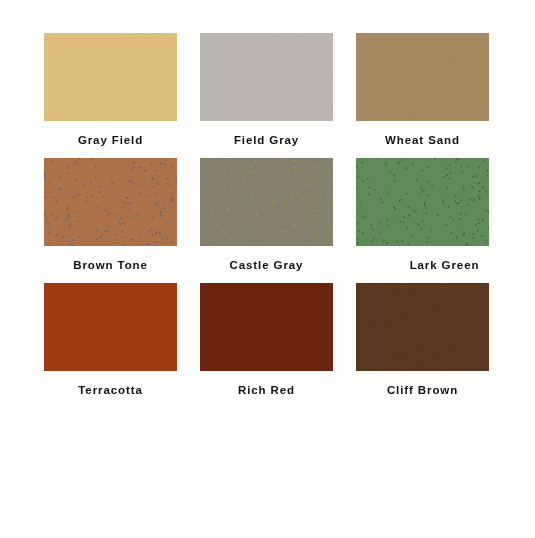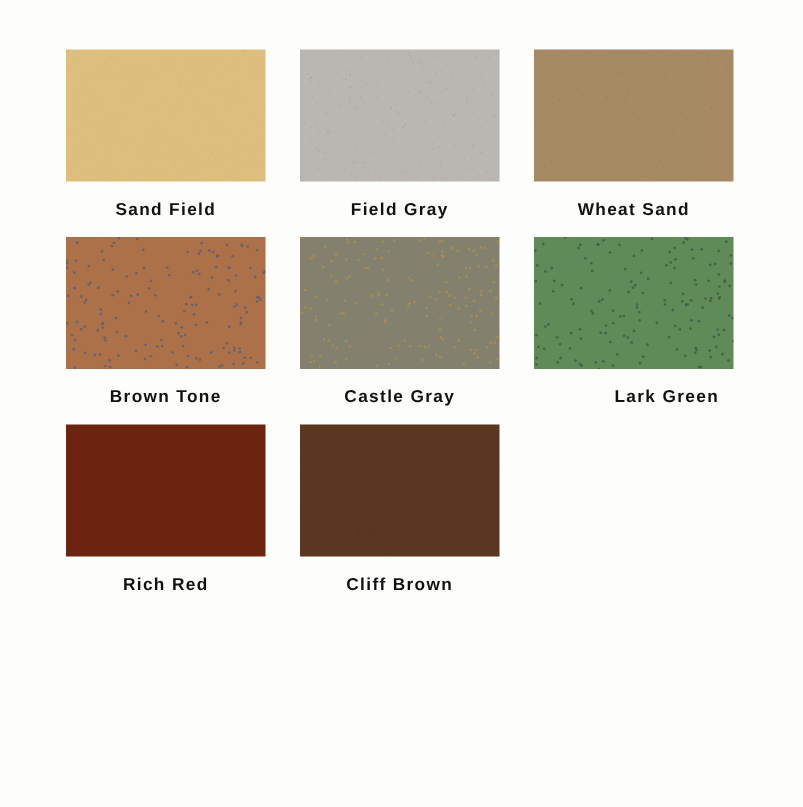--- a/index.html
+++ b/index.html
@@ -307,21 +307,21 @@
               <circle cx="56.8" cy="57.3" r="0.45"></circle>
               <circle cx="68.6" cy="63.7" r="0.45"></circle>
               <circle cx="63.5" cy="9.7" r="0.45"></circle>
               <circle cx="10.5" cy="25.3" r="0.45"></circle>
               <circle cx="105.3" cy="54.1" r="0.45"></circle>
               <circle cx="9.7" cy="82.4" r="0.45"></circle>
               <circle cx="116.9" cy="76.6" r="0.45"></circle>
             </g>
           </svg></div>
       </div>
-      <div class="swatch-label" style="color: rgb(17, 17, 17);">Sand Field</div>
+      <div class="swatch-label" style="color: rgb(17, 17, 17);">Gray Field</div>
     </div>
     <div class="swatch-cell">
       <div class="swatch-chip" style="background: rgb(186, 182, 177);">
         <div class="speckle"><svg xmlns="http://www.w3.org/2000/svg" width="133" height="88" viewBox="0 0 133 88">
             <g fill="#8e8a84" fill-opacity="0.35">
               <circle cx="8.3" cy="31.5" r="0.45"></circle>
               <circle cx="61.4" cy="1.1" r="0.45"></circle>
               <circle cx="121.0" cy="69.0" r="0.45"></circle>
               <circle cx="21.0" cy="66.4" r="0.45"></circle>
               <circle cx="23.8" cy="86.6" r="0.45"></circle>
@@ -1285,20 +1285,26 @@
               <circle cx="27.8" cy="82.4" r="0.9"></circle>
               <circle cx="52.8" cy="57.5" r="0.9"></circle>
               <circle cx="55.4" cy="78.2" r="0.9"></circle>
               <circle cx="60.8" cy="21.4" r="0.9"></circle>
             </g>
           </svg></div>
       </div>
       <div class="swatch-label" style="color: rgb(17, 17, 17); margin-left: 44px;">Lark Green</div>
     </div>
     <div class="swatch-cell">
+      <div class="swatch-chip" style="background: rgb(156, 60, 16);">
+        <div class="speckle"></div>
+      </div>
+      <div class="swatch-label" style="color: rgb(17, 17, 17);">Terracotta</div>
+    </div>
+    <div class="swatch-cell">
       <div class="swatch-chip" style="background: rgb(107, 36, 16);">
         <div class="speckle"></div>
       </div>
       <div class="swatch-label" style="color: rgb(17, 17, 17);">Rich Red</div>
     </div>
     <div class="swatch-cell">
       <div class="swatch-chip" style="background: rgb(90, 55, 33);">
         <div class="speckle"><svg xmlns="http://www.w3.org/2000/svg" width="133" height="88" viewBox="0 0 133 88">
             <g fill="#4c2d1a" fill-opacity="0.35">
               <circle cx="66.0" cy="78.5" r="0.45"></circle>

